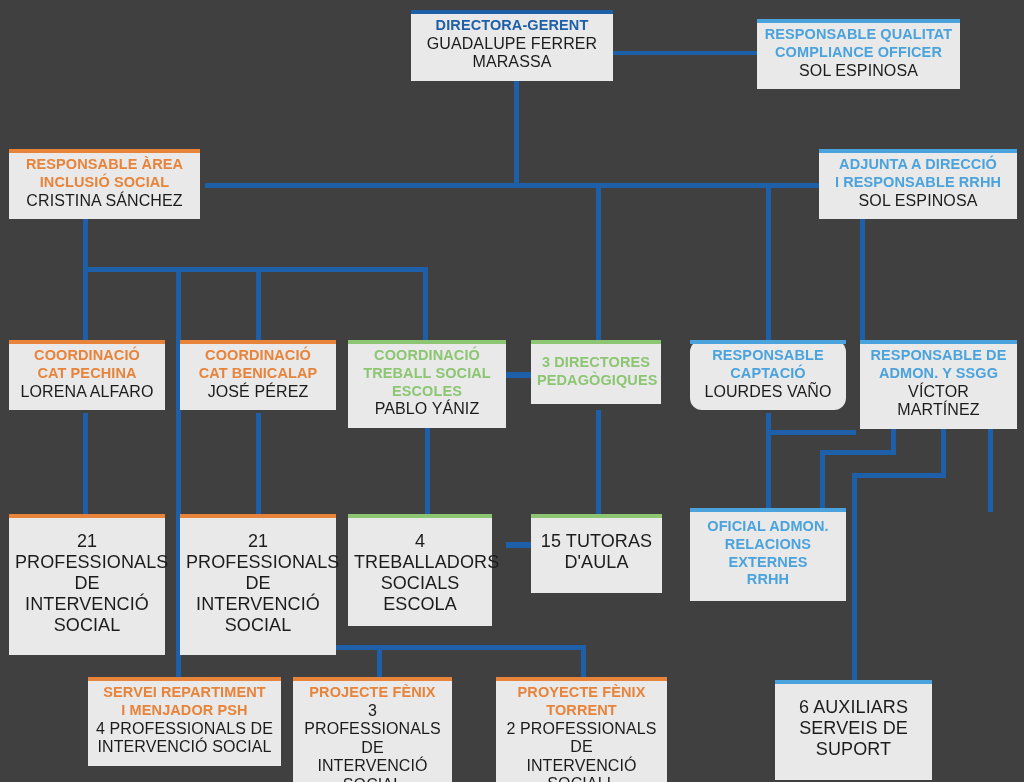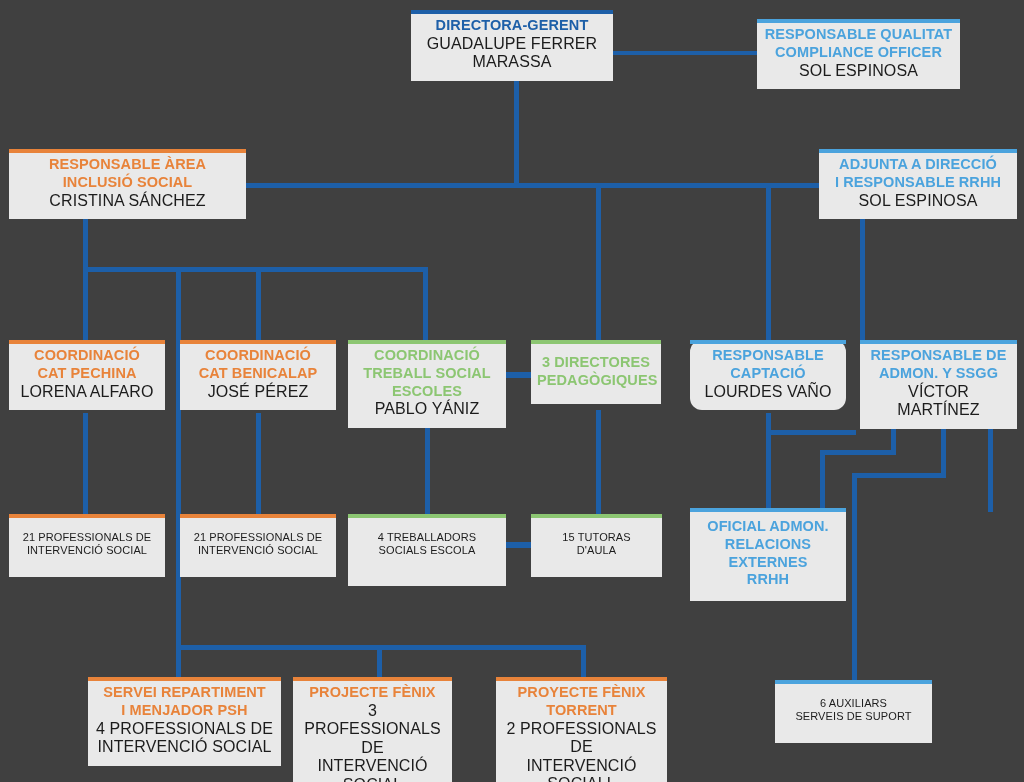--- a/index.html
+++ b/index.html
@@ -40,21 +40,21 @@
     display: block;
     margin-bottom: 1px;
   }
   .node .sub {
     font-size: 16px;
     color: #1c1c1c;
     display: block;
     letter-spacing: 0.1px;
   }
   .node .plain {
-    font-size: 11px;
+    font-size: 18px;
     color: #1c1c1c;
     display: block;
     letter-spacing: 0.1px;
   }
   
   .t-navy  .title { color: #1d5fa8; }
   .t-navy  .bar   { background: #1d5fa8; }
   .t-blue  .title { color: #4ba3dd; }
   .t-blue  .bar   { background: #4ba3dd; }
   .t-orange .title { color: #e8833a; }
@@ -134,21 +134,21 @@
     <span class="sub">MARASSA</span>
   </div>
 
   <div class="node t-blue" style="left:757px; top:19px; width:203px;">
     <span class="bar bar-blue"></span>
     <span class="title">RESPONSABLE QUALITAT</span>
     <span class="title">COMPLIANCE OFFICER</span>
     <span class="sub">SOL ESPINOSA</span>
   </div>
 
-  <div class="node t-orange" style="left:9px; top:149px; width:237px;">
+  <div class="node t-orange" style="left:9px; top:149px; width:191px;">
     <span class="bar bar-orange"></span>
     <span class="title">RESPONSABLE ÀREA</span>
     <span class="title">INCLUSIÓ SOCIAL</span>
     <span class="sub">CRISTINA SÁNCHEZ</span>
   </div>
 
   <div class="node t-blue" style="left:819px; top:149px; width:198px;">
     <span class="bar bar-blue"></span>
     <span class="title">ADJUNTA A DIRECCIÓ</span>
     <span class="title">I RESPONSABLE RRHH</span>
@@ -202,21 +202,21 @@
     <span class="plain">21 PROFESSIONALS DE</span>
     <span class="plain">INTERVENCIÓ SOCIAL</span>
   </div>
 
   <div class="node" style="left:180px; top:514px; width:156px; padding-top:17px; padding-bottom:20px;">
     <span class="bar bar-orange"></span>
     <span class="plain">21 PROFESSIONALS DE</span>
     <span class="plain">INTERVENCIÓ SOCIAL</span>
   </div>
 
-  <div class="node" style="left:348px; top:514px; width:158px; padding-top:17px; padding-bottom:29px;">
+  <div class="node" style="left:348px; top:514px; width:144px; padding-top:17px; padding-bottom:11px;">
     <span class="bar bar-green"></span>
     <span class="plain">4 TREBALLADORS</span>
     <span class="plain">SOCIALS ESCOLA</span>
   </div>
 
   <div class="node" style="left:531px; top:514px; width:131px; padding-top:17px; padding-bottom:20px;">
     <span class="bar bar-green"></span>
     <span class="plain">15 TUTORAS</span>
     <span class="plain">D'AULA</span>
   </div>

